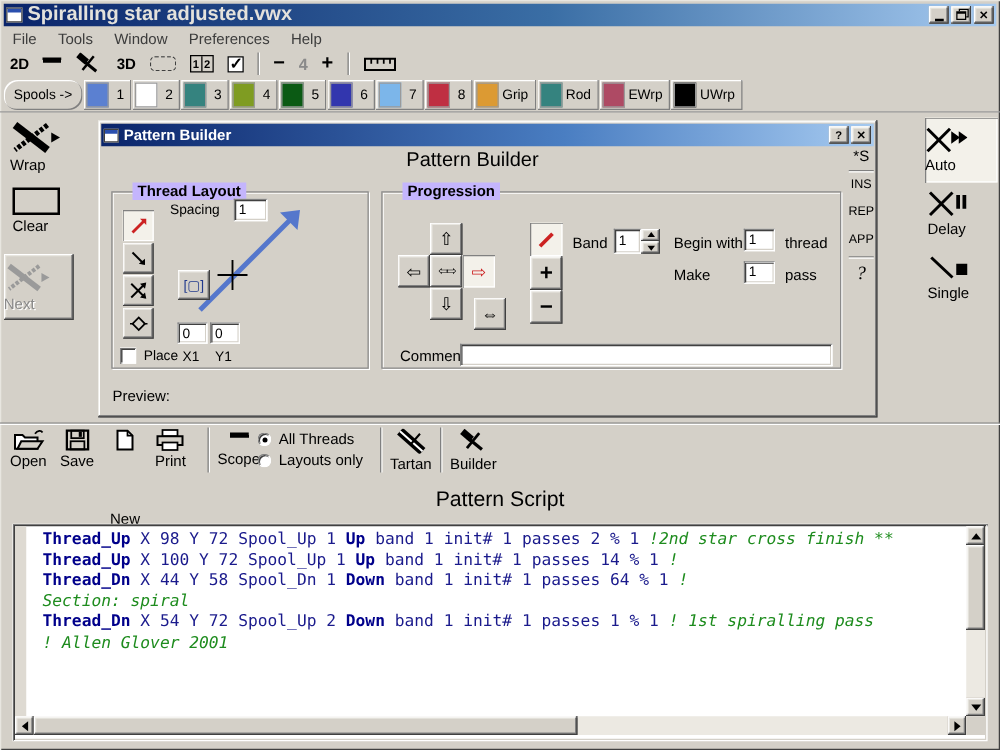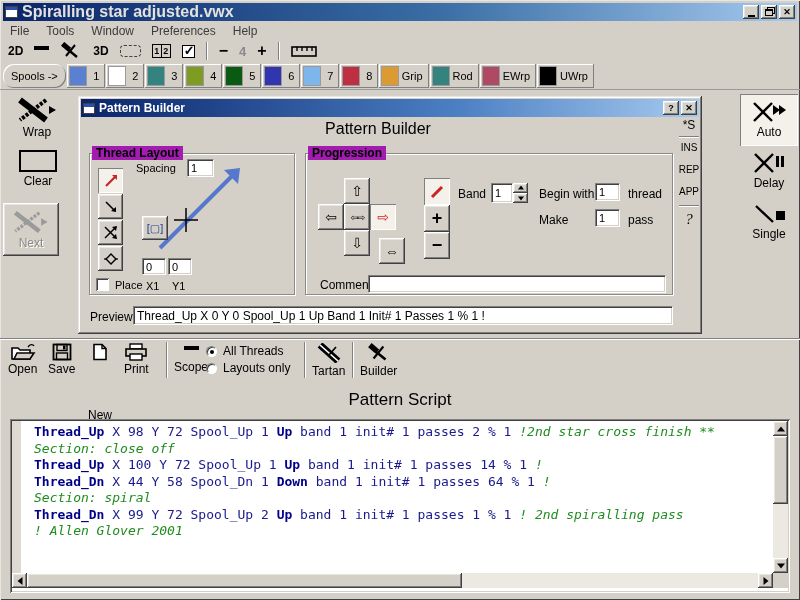--- a/index.html
+++ b/index.html
@@ -20,21 +20,21 @@
     box-shadow: inset -1px -1px 0 #808080, inset 1px 1px 0 #fff; }
   .sel-lite { background:#f3f1ea;
     box-shadow: inset 1px 1px 0 #808080, inset -1px -1px 0 #fff; }
   .field { background:#fff; border:none; outline:none;
     box-shadow: inset 1px 1px 0 #404040, inset -1px -1px 0 #d4d0c8;
     border-top:1px solid #808080; border-left:1px solid #808080;
     border-bottom:1px solid #fff; border-right:1px solid #fff;
     font-family:"Liberation Sans",sans-serif; font-size:11px; padding:1px 3px; }
   .groupbox { border:1px solid #8a8a8a;
     box-shadow: inset 1px 1px 0 #fff, 1px 1px 0 #fff; }
-  .legend { position:absolute; top:-8px; left:2px; background:#a21caf;
+  .legend { position:absolute; top:-8px; left:16px; background:#c4b5fd;
     padding:0 4px; font-weight:bold; font-size:12px; }
   .vsep { width:2px; border-left:1px solid #808080; border-right:1px solid #fff; }
 
   
   .titlebar { left:3px; top:3px; width:794px; height:18px;
     background:linear-gradient(to right,#0a246a,#3a6ea5 55%,#a6caf0);
     display:flex; align-items:center; padding:0 2px; }
   .titlebar .tb-title { color:#e4e2dc; font-weight:bold; font-size:16px; margin-left:4px; flex:1;
     white-space:nowrap; overflow:hidden; }
   .winbtn { width:16px; height:14px; margin-left:2px; display:flex; align-items:center;
@@ -66,21 +66,21 @@
 
   .spoolbar { left:0; top:62px; width:800px; height:28px; display:flex; align-items:center; gap:1px;
     padding-left:3px; border-bottom:1px solid #9a9a9a; }
   .tile { height:24px; display:flex; align-items:center; padding:0 2px; }
   .tile .sw { width:18px; height:20px; margin-right:3px; border:1px solid #9a9a9a; }
   .tile .num { width:13px; text-align:center; font-size:11px; }
   .tile .nm { padding-right:4px; font-size:11px; }
   .morebtn { height:24px; padding:0 12px; display:flex; align-items:center; font-size:11px; margin-left:6px; }
 
   
-  .flat-tool { display:flex; flex-direction:column; align-items:center; gap:2px; }
+  .flat-tool { display:flex; flex-direction:column; align-items:flex-start; gap:2px; }
   .flat-tool .lbl { font-size:12px; }
   .disabled-lbl { color:#8a8a8a; text-shadow:1px 1px 0 #fff; }
 
   
   .dialog { left:78px; top:96px; width:624px; height:238px; background:#d4d0c8;
     box-shadow: inset -1px -1px 0 #404040, inset 1px 1px 0 #e8e6e0,
                 inset -2px -2px 0 #808080, inset 2px 2px 0 #fff; }
   .dlg-title { position:absolute; left:3px; top:3px; width:618px; height:18px;
     background:linear-gradient(to right,#0a246a,#4a7ec2 60%,#a6caf0);
     display:flex; align-items:center; padding:0 2px; }
@@ -412,21 +412,20 @@
 
     <span class="abs" style="left:233px; top:59px; font-size:12px;">Make</span>
     <input class="abs field" style="left: 289px; top: 55px; width: 25px; height: 18px;" value="1">
     <span class="abs" style="left:322px; top:59px; font-size:12px;">pass</span>
 
     <span class="abs" style="left:14px; top:124px; font-size:12px;">Comment</span>
     <input class="abs field" style="left: 62px; top: 121px; width: 298px; height: 18px;" value="">
   </div>
 
   <span class="abs" style="left:12px; top:214px; font-size:12px;">Preview:</span>
-  <input class="abs field" style="left: 55px; top: 210px; width: 540px; height: 19px; font-size: 12px;" value="Thread_Up X 0 Y 0 Spool_Up 1 Up Band 1 Init# 1 Passes 1 % 1 !">
 
   <div class="abs" style="left:600px; top:22px;">
     <div class="side-lbl" style="font-size:12px;">*S</div>
     <div class="side-div"></div>
     <div class="side-lbl" style="margin-top:2px;">INS</div>
     <div class="side-lbl" style="margin-top:11px;">REP</div>
     <div class="side-lbl" style="margin-top:11px;">APP</div>
     <div class="side-div" style="margin-top:8px;"></div>
     <div class="side-lbl" style="font-size:15px; font-family:'Liberation Serif',serif; font-style:italic;">?</div>
   </div>
@@ -507,25 +506,24 @@
   </svg>
   <span class="lbl">Builder</span>
 </div>
 
 <div class="abs script-head">Pattern Script</div>
 
 <div class="abs scriptbox">
   <div class="marginstrip"></div>
   <div class="stext">
       <div><span class="kw">Thread_Up</span><span class="code"> X 98 Y 72 Spool_Up 1 </span><span class="kw">Up</span><span class="code"> band 1 init# 1 passes 2 % 1 </span><span class="cmt">!2nd star cross finish **</span></div>
-      <div><span class="cmt">Section: close off</span></div>
       <div><span class="kw">Thread_Up</span><span class="code"> X 100 Y 72 Spool_Up 1 </span><span class="kw">Up</span><span class="code"> band 1 init# 1 passes 14 % 1 </span><span class="cmt">!</span></div>
       <div><span class="kw">Thread_Dn</span><span class="code"> X 44 Y 58 Spool_Dn 1 </span><span class="kw">Down</span><span class="code"> band 1 init# 1 passes 64 % 1 </span><span class="cmt">!</span></div>
       <div><span class="cmt">Section: spiral</span></div>
-      <div><span class="kw">Thread_Dn</span><span class="code"> X 99 Y 72 Spool_Up 2 </span><span class="kw">Up</span><span class="code"> band 1 init# 1 passes 1 % 1 </span><span class="cmt">! 2nd spiralling pass</span></div>
+      <div><span class="kw">Thread_Dn</span><span class="code"> X 54 Y 72 Spool_Up 2 </span><span class="kw">Down</span><span class="code"> band 1 init# 1 passes 1 % 1 </span><span class="cmt">! 1st spiralling pass</span></div>
       <div><span class="cmt">! Allen Glover 2001</span></div>
     </div>
 
   <div class="abs sbar" style="left:763px; top:2px; width:15px; height:152px;">
     <div class="sbtn raised t-up" style="left:0; top:0;"></div>
     <div class="abs raised" style="left:0; top:15px; width:15px; height:68px;"></div>
     <div class="sbtn raised t-dn" style="left:0; top:137px;"></div>
   </div>
 
   <div class="abs sbar" style="left:2px; top:154px; width:761px; height:15px;">

